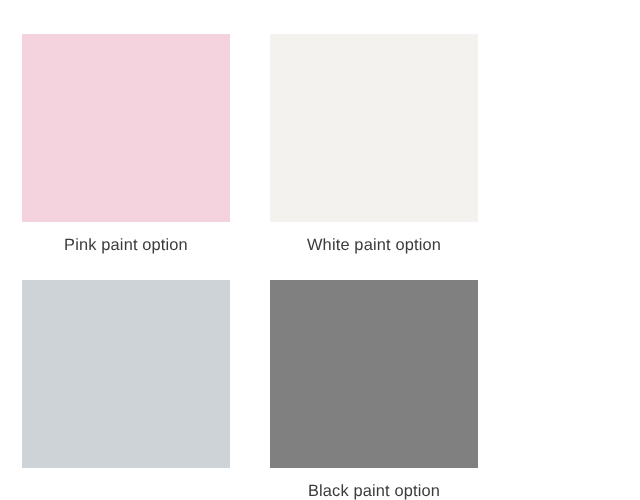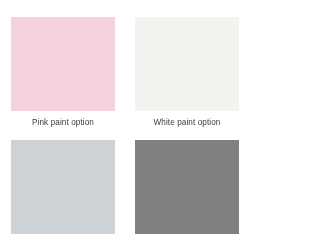--- a/index.html
+++ b/index.html
@@ -64,15 +64,16 @@
     <div class="swatch-chip" style="background-color: rgb(244, 242, 239);"></div>
     <div class="swatch-label" style="color: rgb(59, 59, 59); text-align: center;">White paint option</div>
   </div>
 
   <div class="swatch-cell">
     <div class="swatch-chip" style="background-color: rgb(206, 211, 216);"></div>
   </div>
 
   <div class="swatch-cell">
     <div class="swatch-chip" style="background-color: rgb(128, 128, 128);"></div>
+    <div class="swatch-label" style="color: rgb(59, 59, 59);">Black paint option</div>
   </div>
 
 </div>
 
 </body></html>

